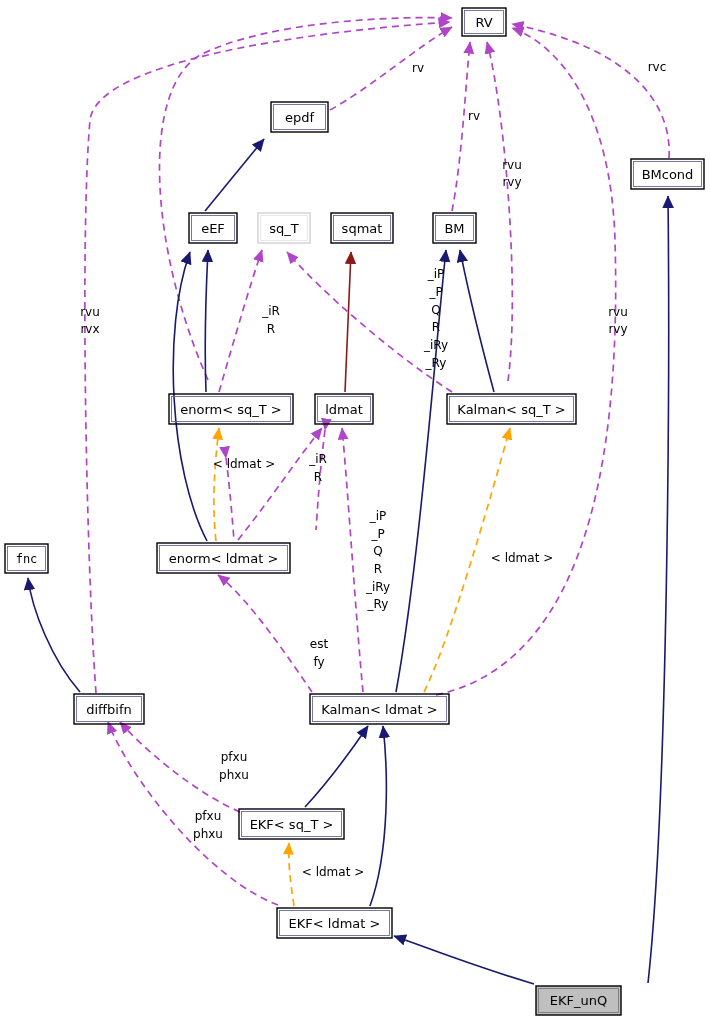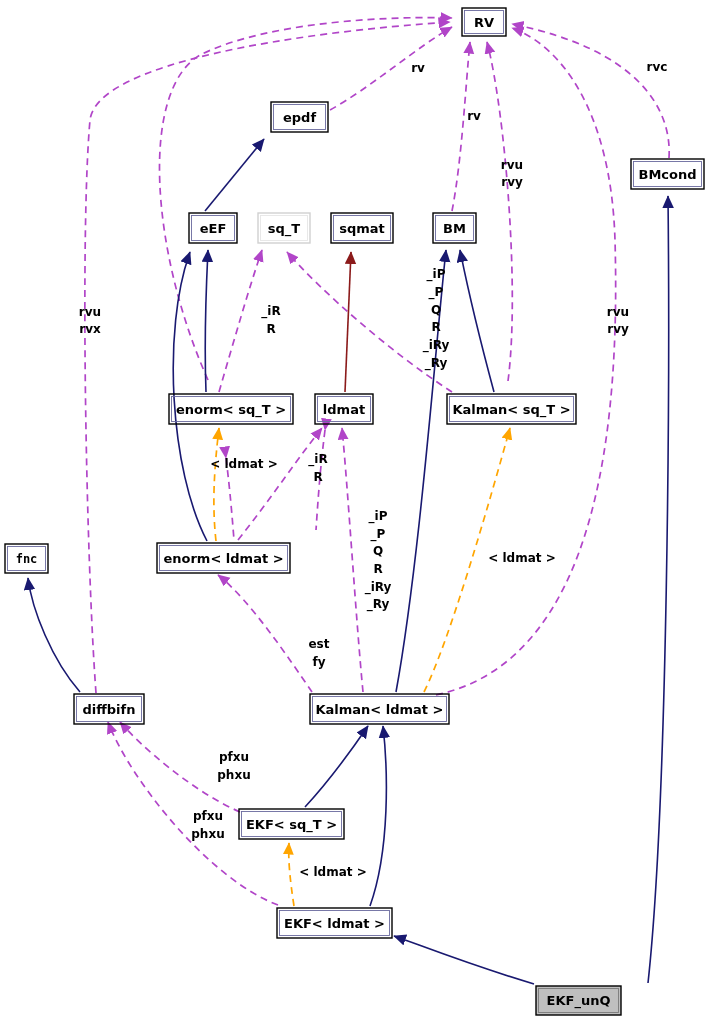--- a/index.html
+++ b/index.html
@@ -10,21 +10,20 @@
   body {
     width: 710px;
     height: 1021px;
     font-family: "DejaVu Sans", sans-serif;
     overflow: hidden;
   }
   #diagram-root {
     position: relative;
     width: 710px;
     height: 1021px;
-    font-weight: bold;
   }
   svg#graph {
     position: absolute;
     top: 0;
     left: 0;
     width: 710px;
     height: 1021px;
     display: block;
   }
   .node-box-outer {

